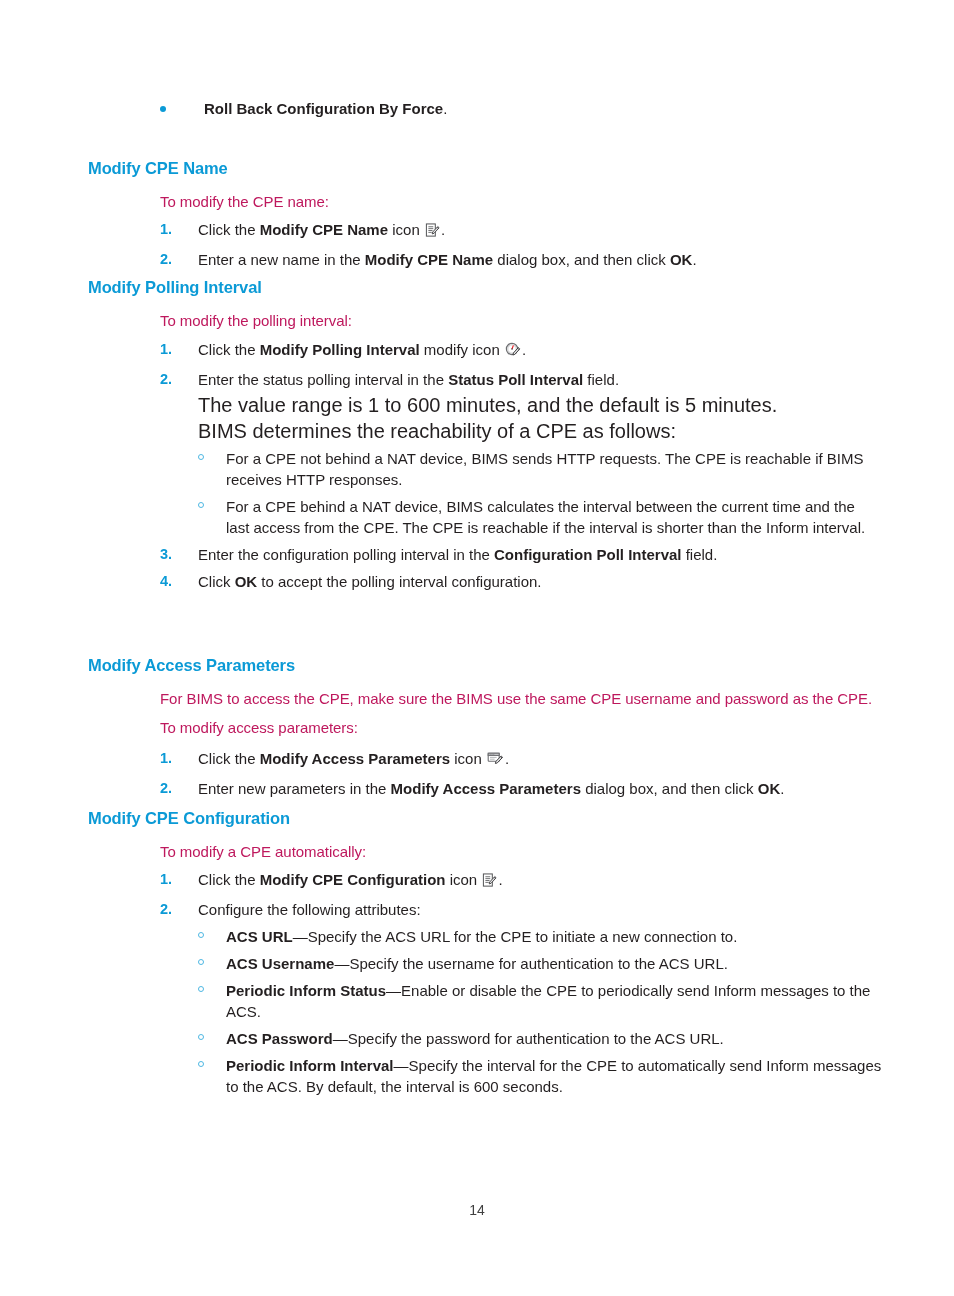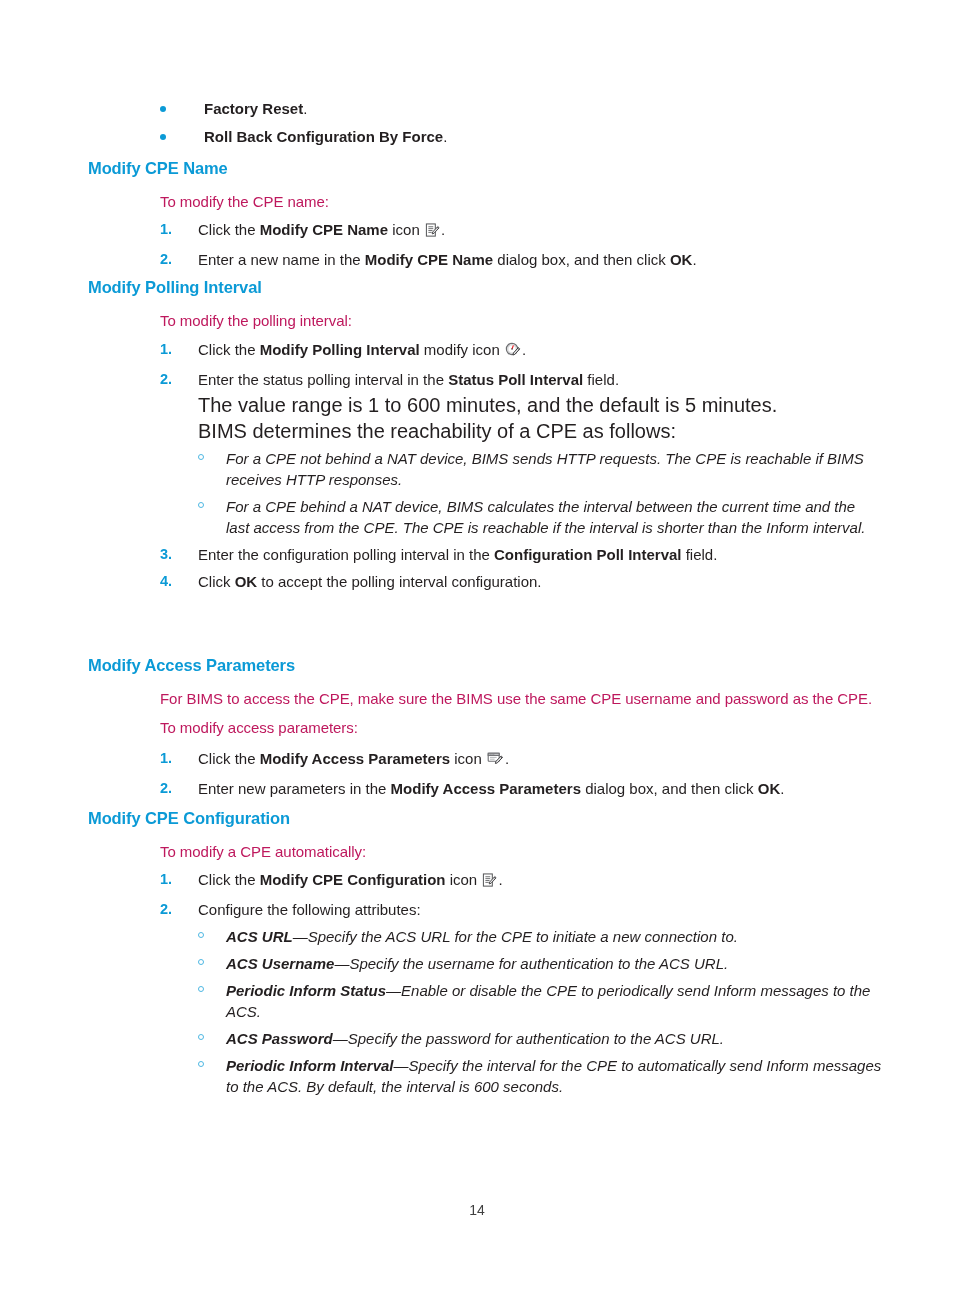--- a/index.html
+++ b/index.html
@@ -79,21 +79,21 @@
     font-size: 14.5px;
   }
   .sub-para {
     font-size: 20px;
     line-height: 21px;
     color: #231f20;
     margin-top: 5px;
   }
 
   
-  .ulo { margin: 6px 0 0 0; padding: 0; list-style: none; font-style: italic; }
+  .ulo { margin: 6px 0 0 0; padding: 0; list-style: none; }
   .ulo > li {
     position: relative;
     padding-left: 28px;
     font-size: 15px;
     line-height: 21px;
     color: #231f20;
     margin-bottom: 6px;
   }
   .ulo > li .circ {
     position: absolute;
@@ -125,23 +125,20 @@
   }
   .blk { position: absolute; }
 </style>
 </head>
 <body>
 
 <div class="page">
 
   <div class="blk" style="left:160px; top:98px; width:720px;">
     <ul class="ul1">
-      <li>
-        <span class="dot"></span><b>Factory Reset</b><span>.</span>
-      </li>
       <li>
         <span class="dot"></span><b>Roll Back Configuration By Force</b><span>.</span>
       </li>
     </ul>
   </div>
 
   <h2 class="h2 blk" style="left:88px; top:159px;">Modify CPE Name</h2>
 
   <div class="blk body-text" style="left:160px; top:191px; width:730px;">To modify the CPE name:</div>
 

